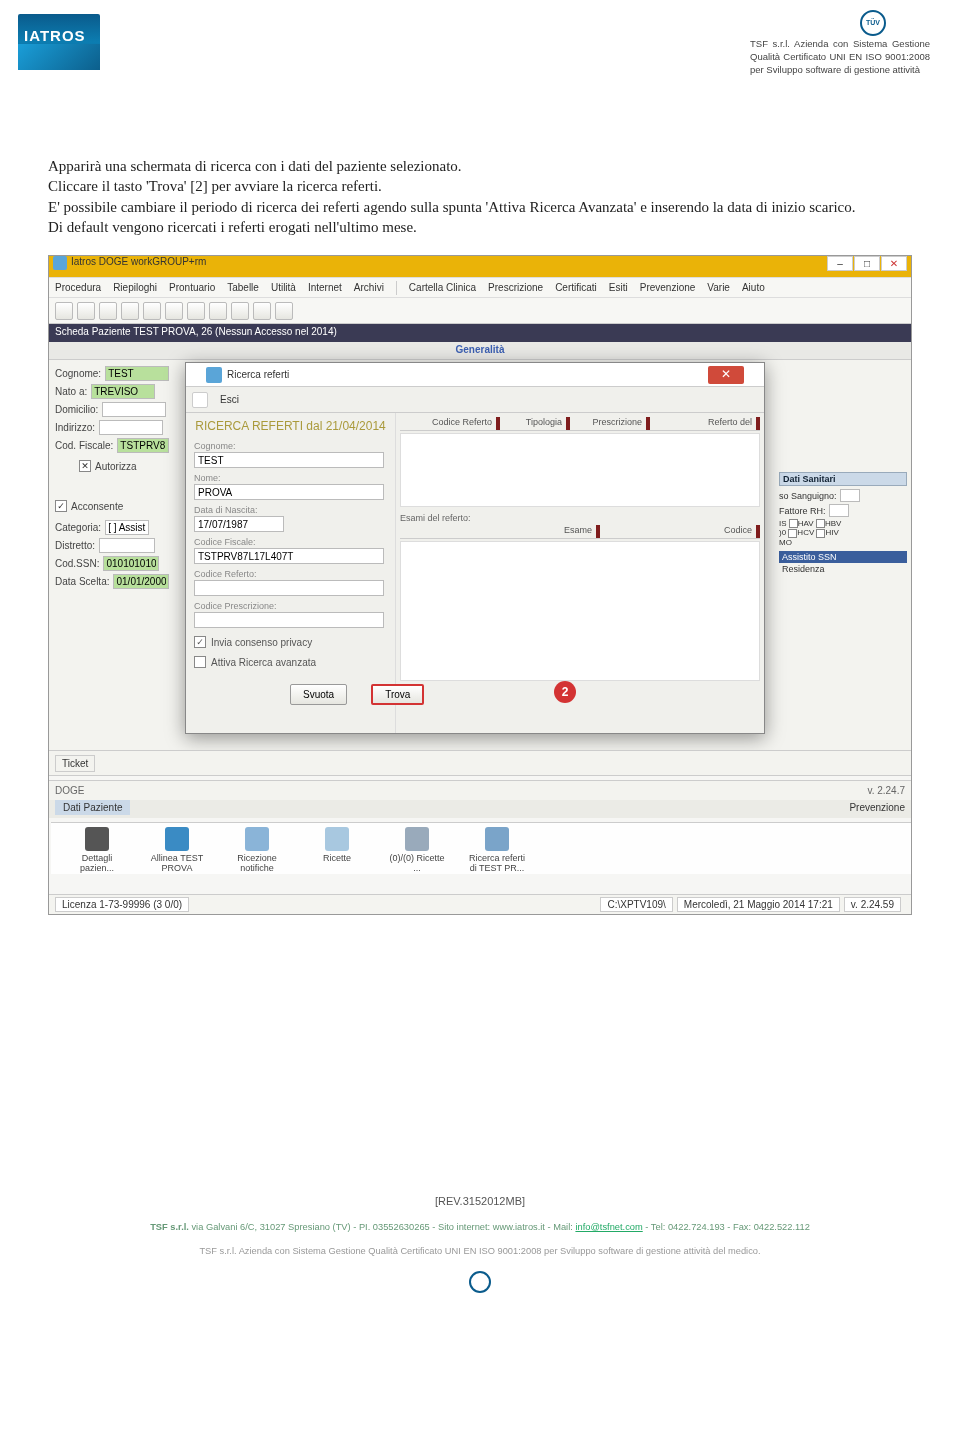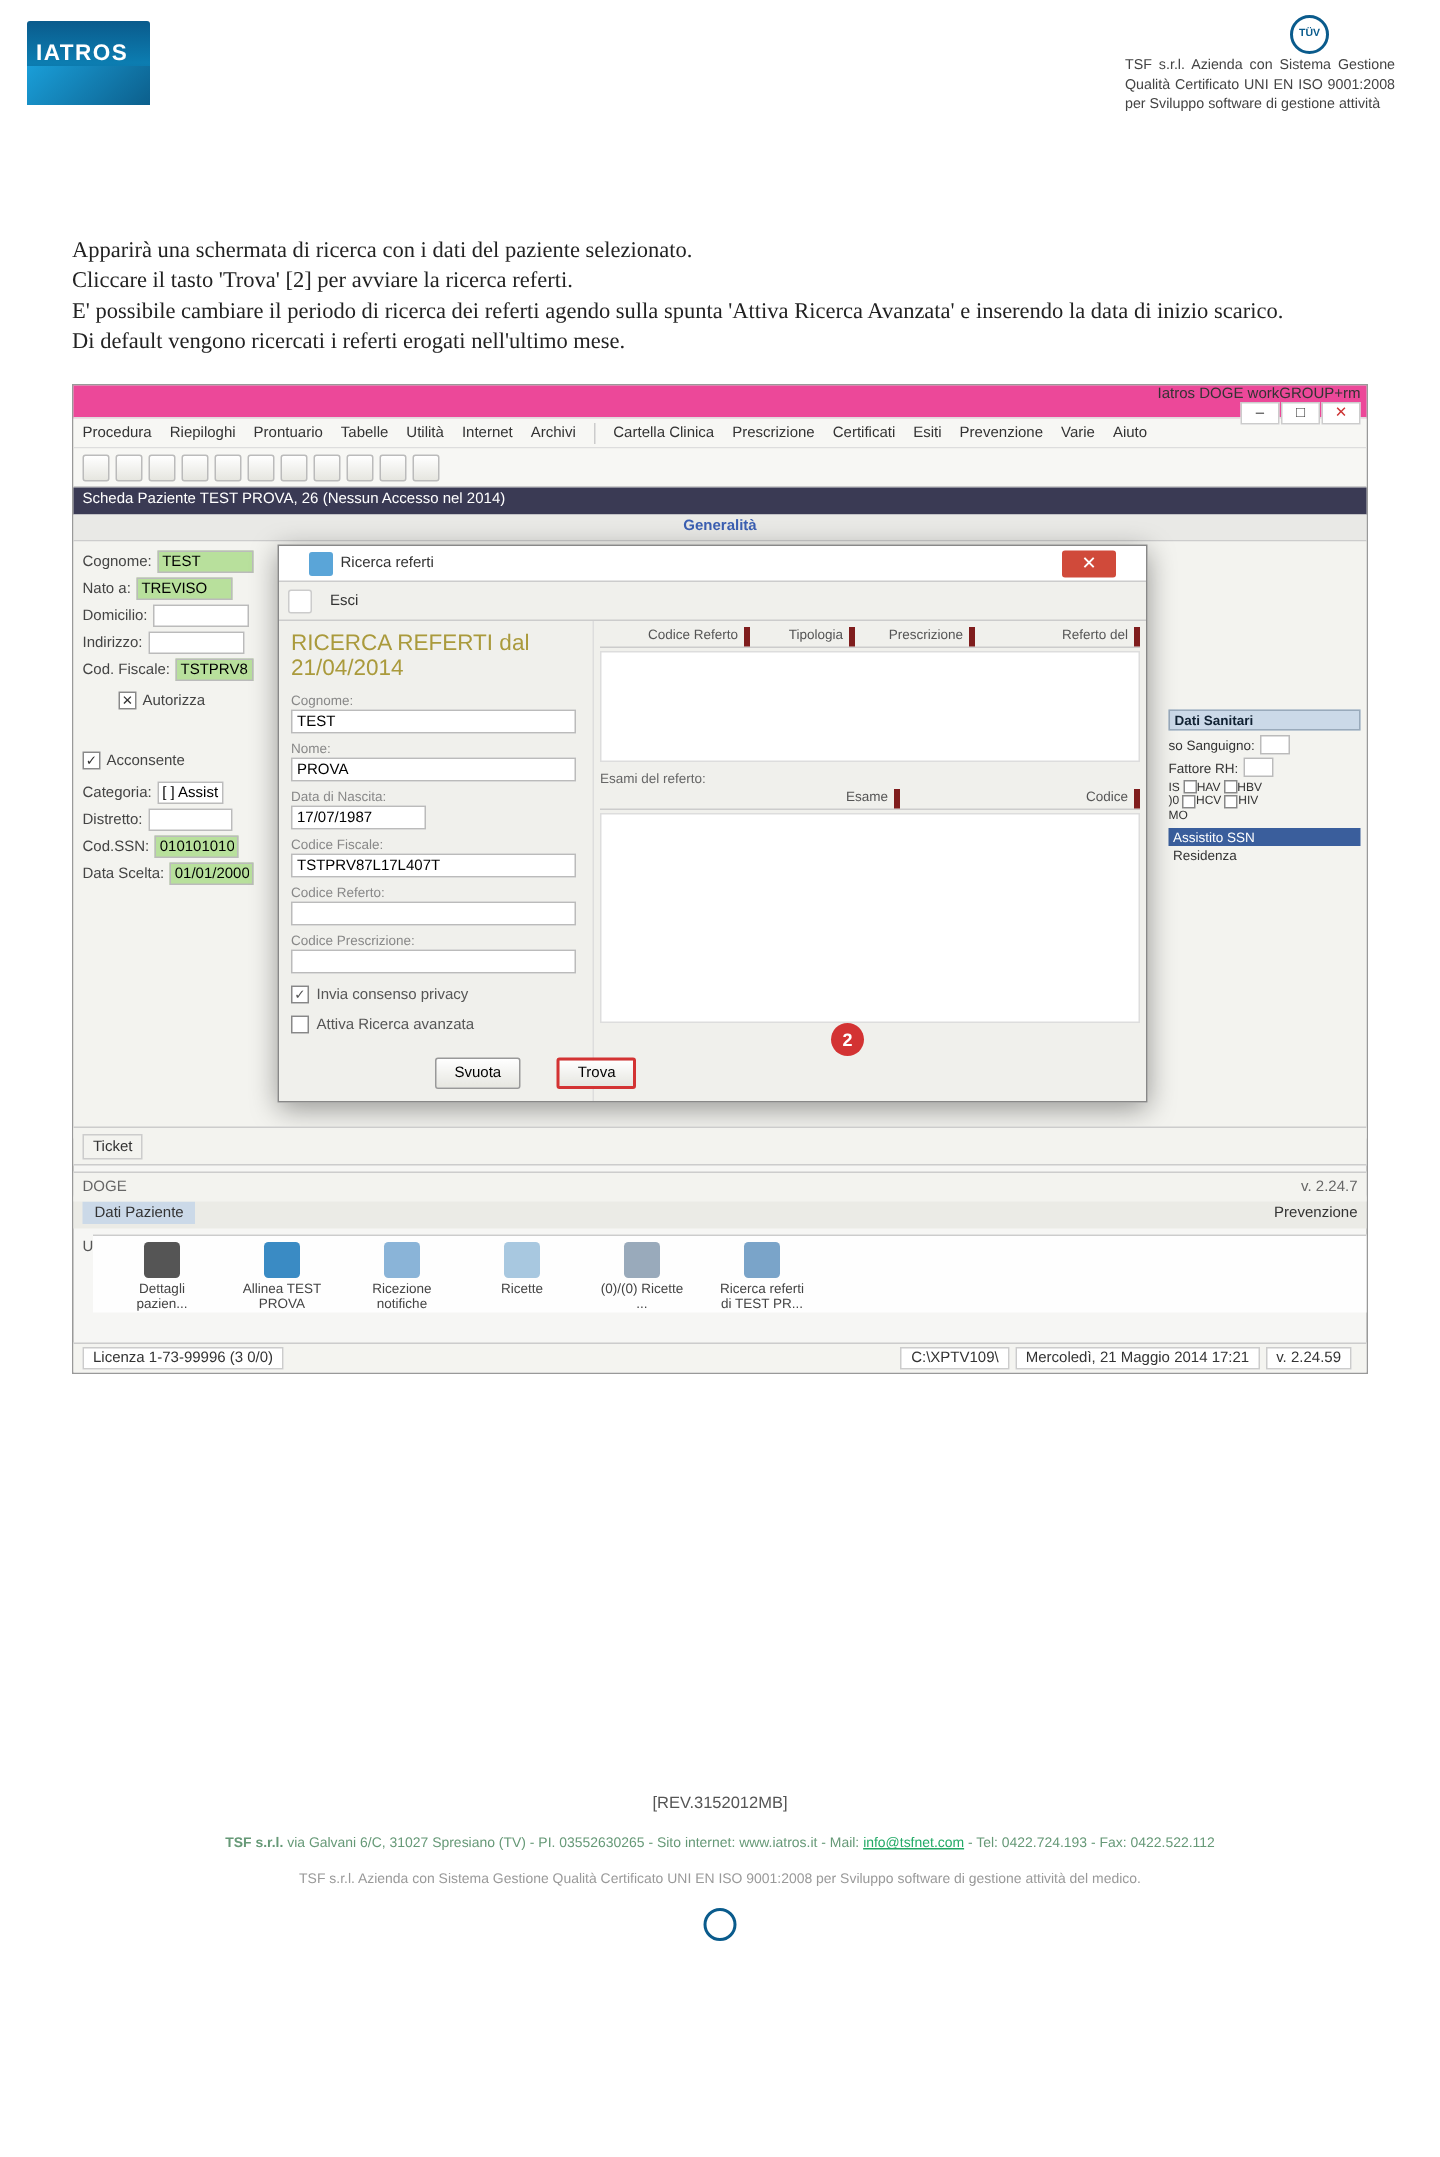--- a/index.html
+++ b/index.html
@@ -8,21 +8,21 @@
   .page-header { padding: 14px 26px 8px 18px; position: relative; }
   .logo-iatros { display: inline-block; background: linear-gradient(180deg, #0a5b8c 0%, #0c7db1 50%, #0a5b8c 100%); width: 82px; height: 56px; position: relative; border-radius: 2px; }
   .logo-iatros .bar { position: absolute; bottom: 0; left: 0; right: 0; height: 26px; background: linear-gradient(135deg, #1a9ed8, #0c5f8c); }
   .logo-text { position: absolute; top: 13px; left: 6px; color: #fff; font-weight: bold; font-size: 15px; letter-spacing: 1px; }
   .tuv-logo { position: absolute; top: 10px; right: 74px; width: 26px; height: 26px; border: 2px solid #0a5b8c; border-radius: 50%; background: #fff; font-size: 7px; text-align: center; line-height: 11px; color: #0a5b8c; font-weight: bold; padding-top: 5px; }
   .cert-text { position: absolute; top: 38px; right: 30px; width: 180px; font-size: 9.5px; text-align: justify; color: #444; line-height: 1.35; }
   
   .body-text { margin: 76px 48px 18px 48px; font-family: Georgia, 'Times New Roman', serif; font-size: 15px; line-height: 1.35; color: #222; }
   
   .screenshot { margin: 6px 48px 0 48px; border: 1px solid #999; background: #f6f6f4; position: relative; height: 660px; font-family: Tahoma, Arial, sans-serif; font-size: 10px; color: #333; }
-  .titlebar { height: 22px; background: #ec4899; border-bottom: 1px solid #ddd; display: flex; align-items: flex-end; padding: 0 4px; flex-direction: column; }
+  .titlebar { height: 22px; background: #eab308; border-bottom: 1px solid #ddd; display: flex; align-items: flex-start; padding: 0 4px; }
   .titlebar .icon-app { width: 14px; height: 14px; background: #5aa5d8; margin-right: 4px; border-radius: 2px; }
   .titlebar .wb { margin-left: auto; display: flex; gap: 1px; }
   .titlebar .wb div { width: 26px; height: 15px; border: 1px solid #ccc; background: #fff; text-align: center; font-size: 10px; line-height: 13px; }
   .titlebar .wb .x { color: #c33; }
   
   .menubar { height: 20px; background: #f7f7f4; border-bottom: 1px solid #ddd; display: flex; align-items: center; padding: 0 6px; gap: 12px; font-size: 10px; color: #333; }
   .menubar .sep { width: 1px; height: 14px; background: #ccc; }
   
   .toolbar { height: 26px; background: #f7f7f4; border-bottom: 1px solid #ccc; display: flex; align-items: center; gap: 4px; padding: 0 6px; }
   .toolbar .tb-icon { width: 18px; height: 18px; border: 1px solid #bbb; border-radius: 2px; background: linear-gradient(#fff, #e6e6e0); }
@@ -46,21 +46,21 @@
   
   .dialog { position: absolute; left: 136px; top: 2px; width: 580px; height: 372px; background: #f0f0ec; border: 1px solid #888; box-shadow: 0 4px 18px rgba(0,0,0,0.4); }
   .dlg-title { height: 24px; background: #fff; display: flex; align-items: center; padding: 0 20px; border-bottom: 1px solid #ccc; }
   .dlg-title .di { width: 16px; height: 16px; background: #5aa5d8; border-radius: 2px; margin-right: 5px; }
   .dlg-title .dx { margin-left: auto; width: 36px; height: 18px; background: #d04a3a; color: #fff; text-align: center; font-size: 12px; line-height: 16px; border-radius: 2px; }
   .dlg-tool { height: 26px; border-bottom: 1px solid #ccc; display: flex; align-items: center; padding: 0 6px; gap: 4px; }
   .dlg-tool .esci { padding: 2px 8px; font-size: 10px; }
   .dlg-tool .ti { width: 16px; height: 16px; border: 1px solid #ccc; background: #fff; border-radius: 2px; }
   .dlg-body { display: flex; height: calc(100% - 50px); }
   .dlg-left { width: 210px; padding: 6px 8px; border-right: 1px solid #ddd; }
-  .dlg-left .hdr { color: #aa9a3c; font-size: 15px; margin-bottom: 8px; }
+  .dlg-left .hdr { color: #aa9a3c; font-size: 12px; margin-bottom: 8px; text-align: center; }
   .dlg-left .flabel { color: #888; font-size: 9px; margin-top: 5px; }
   .dlg-left .finp { width: 190px; height: 16px; border: 1px solid #bbb; background: #fff; padding: 0 3px; font-size: 10px; margin-top: 1px; }
   .dlg-left .chkrow { margin-top: 8px; font-size: 10px; color: #555; display: flex; align-items: center; gap: 5px; }
   .dlg-btns { padding: 6px; display: flex; gap: 24px; justify-content: flex-start; margin-left: 90px; margin-top: 10px; }
   .dlg-btns button { padding: 3px 12px; font-size: 10px; border: 1px solid #999; background: linear-gradient(#fff, #e6e6e0); border-radius: 2px; cursor: pointer; }
   .dlg-btns .trova { border: 2px solid #d33333; }
   .marker2 { position: absolute; left: 368px; top: 318px; width: 22px; height: 22px; background: #d33333; border-radius: 50%; color: #fff; text-align: center; line-height: 22px; font-weight: bold; font-size: 12px; }
   
   .dlg-right { flex: 1; padding: 4px; }
   .dlg-right .cols { display: flex; height: 14px; border-bottom: 1px solid #ccc; font-size: 9px; color: #555; }
@@ -73,21 +73,21 @@
   .midbar .filler { flex: 1; }
   
   .innerstatus { position: absolute; bottom: 114px; left: 0; right: 0; height: 20px; border-top: 1px solid #ccc; background: #f3f3ef; display: flex; align-items: center; font-size: 10px; padding: 0 6px; }
   .innerstatus .doge { color: #666; }
   .innerstatus .ver { margin-left: auto; color: #666; }
   
   .innerstatus2 { position: absolute; bottom: 96px; left: 0; right: 0; height: 22px; border-top: 1px solid #ccc; background: #ebebe6; display: flex; align-items: center; font-size: 10px; }
   .innerstatus2 .dp { background: #cbd9e8; padding: 2px 8px; margin-left: 6px; }
   .innerstatus2 .prev { margin-left: auto; padding-right: 6px; }
   
-  .iconrow { position: absolute; bottom: 40px; left: 13px; right: 0; height: 52px; background: #fefefe; border-top: 1px solid #ccc; display: flex; gap: 20px; padding: 4px 16px; }
+  .iconrow { position: absolute; bottom: 40px; left: 2px; right: 0; height: 52px; background: #fefefe; border-top: 1px solid #ccc; display: flex; gap: 20px; padding: 4px 16px; }
   .iconrow .it { text-align: center; font-size: 9px; color: #444; width: 60px; }
   .iconrow .it .ic { width: 24px; height: 24px; margin: 0 auto 2px; background: #7aa4c9; border-radius: 3px; }
   
   .statusbar { position: absolute; bottom: 0; left: 0; right: 0; height: 20px; background: #f4f4f0; border-top: 1px solid #ccc; display: flex; align-items: center; font-size: 10px; padding: 0 6px; }
   .statusbar .cell { border: 1px solid #ccc; padding: 1px 6px; margin-right: 4px; background: #fff; }
   .statusbar .sp { flex: 1; }
   
   .rev { text-align: center; margin-top: 280px; font-size: 11px; color: #555; }
   .footer { margin: 14px 44px 0 44px; text-align: center; font-size: 9.3px; color: #697; line-height: 1.5; }
   .footer a { color: #2a6; text-decoration: underline; }

